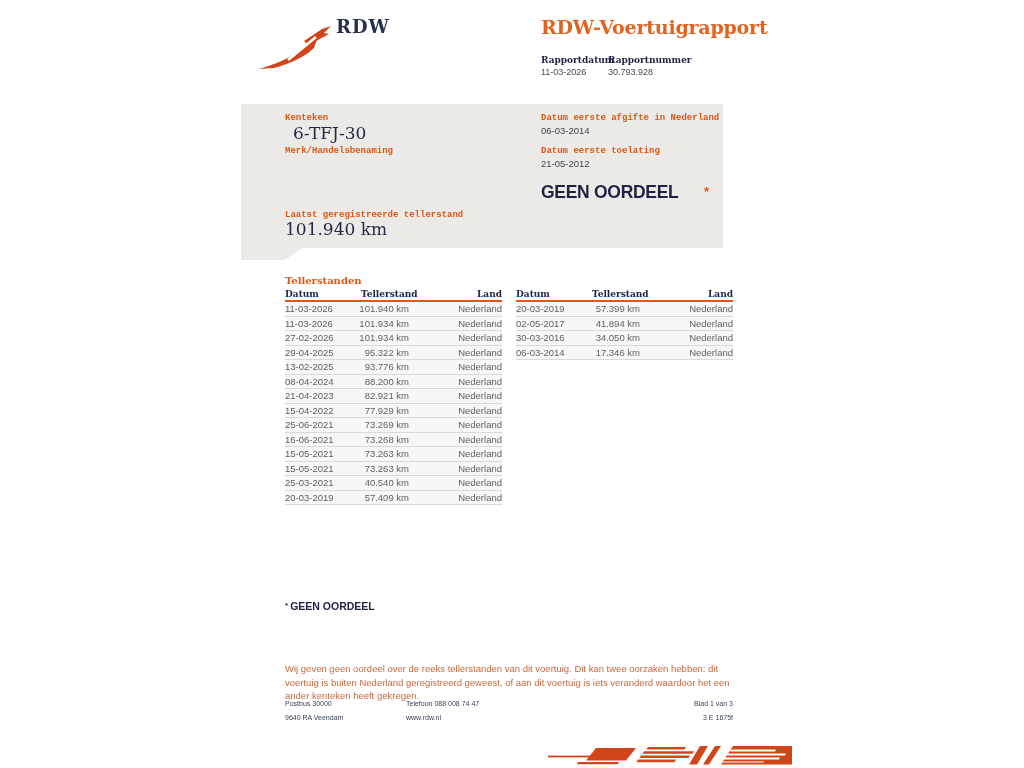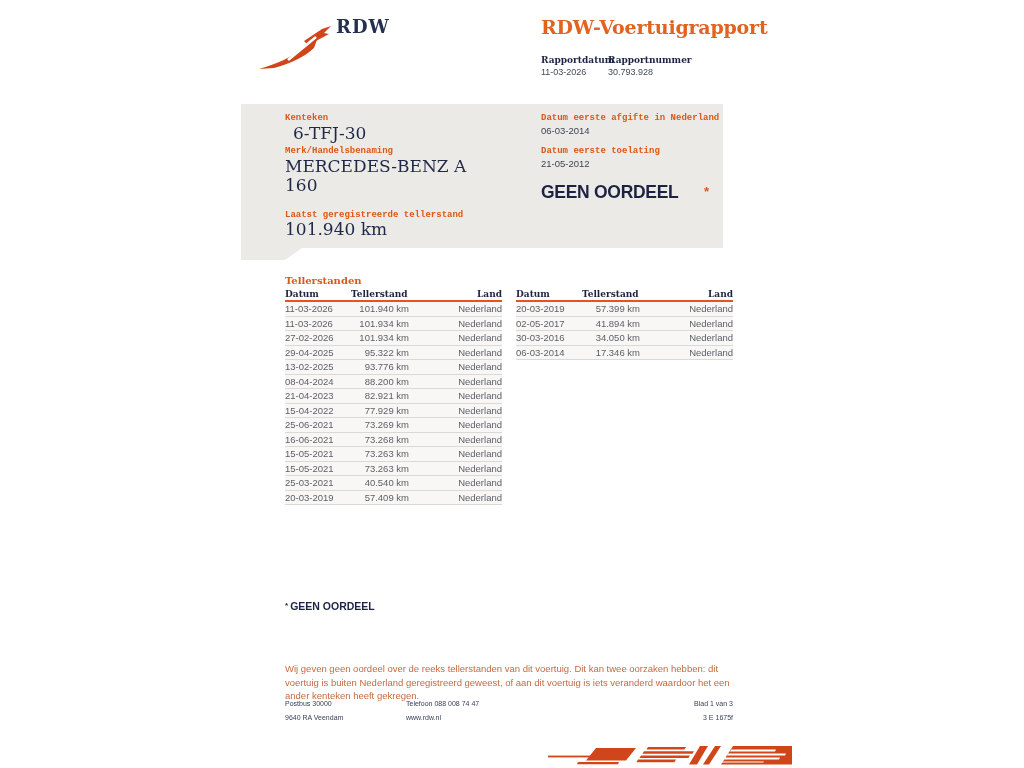--- a/index.html
+++ b/index.html
@@ -46,21 +46,21 @@
   .oordeel-star { position: absolute; right: 14px; top: 80px; color: #e0561c;
                   font-size: 13px; font-weight: bold; }
 
   
   .section-heading { left: 285px; top: 275px; font-family: "DejaVu Serif", serif;
                      font-weight: bold; font-size: 10px; color: #db5716; }
   .ttable { position: absolute; top: 289px; width: 217px; }
   .ttable-left  { left: 285px; }
   .ttable-right { left: 516px; }
   .thead { display: flex; border-bottom: 2px solid #e0561c; padding-bottom: 8px; height: 13px;
-           font-family: "DejaVu Serif", serif; font-weight: bold; font-size: 9px; color: #1b2343; }
+           font-family: "DejaVu Serif", serif; font-weight: bold; font-size: 9px; color: #1b2343; gap: 10px; }
   .thead .h0 { width: 66px; }
   .thead .h1 { width: 82px; }
   .thead .h2 { flex: 1; text-align: right; }
   .trow { display: flex; height: 14.5px; line-height: 14px; background: #f8f7f6;
           border-bottom: 1px solid #dbd9d6; font-size: 9.5px; color: #5b5f66; }
   .trow .c0 { width: 66px; }
   .trow .c1 { width: 58px; text-align: right; }
   .trow .c2 { flex: 1; text-align: right; }
 
   
@@ -94,21 +94,20 @@
 <div class="abs doc-title">RDW-Voertuigrapport</div>
 <div class="abs meta-label meta-date-label">Rapportdatum</div>
 <div class="abs meta-value meta-date-value">11-03-2026</div>
 <div class="abs meta-label meta-num-label">Rapportnummer</div>
 <div class="abs meta-value meta-num-value">30.793.928</div>
 
 <div class="abs panel">
   <div class="p-label lbl-kenteken">Kenteken</div>
   <div class="p-value val-kenteken">6-TFJ-30</div>
   <div class="p-label lbl-merk">Merk/Handelsbenaming</div>
-  <div class="p-value val-merk">MERCEDES-BENZ A 160</div>
   <div class="p-label lbl-teller">Laatst geregistreerde tellerstand</div>
   <div class="p-value val-teller">101.940 km</div>
 
   <div class="p-label lbl-afgifte">Datum eerste afgifte in Nederland</div>
   <div class="p-value-sm val-afgifte">06-03-2014</div>
   <div class="p-label lbl-toelating">Datum eerste toelating</div>
   <div class="p-value-sm val-toelating">21-05-2012</div>
   <div class="oordeel">GEEN OORDEEL</div>
   <div class="oordeel-star">*</div>
 </div>

